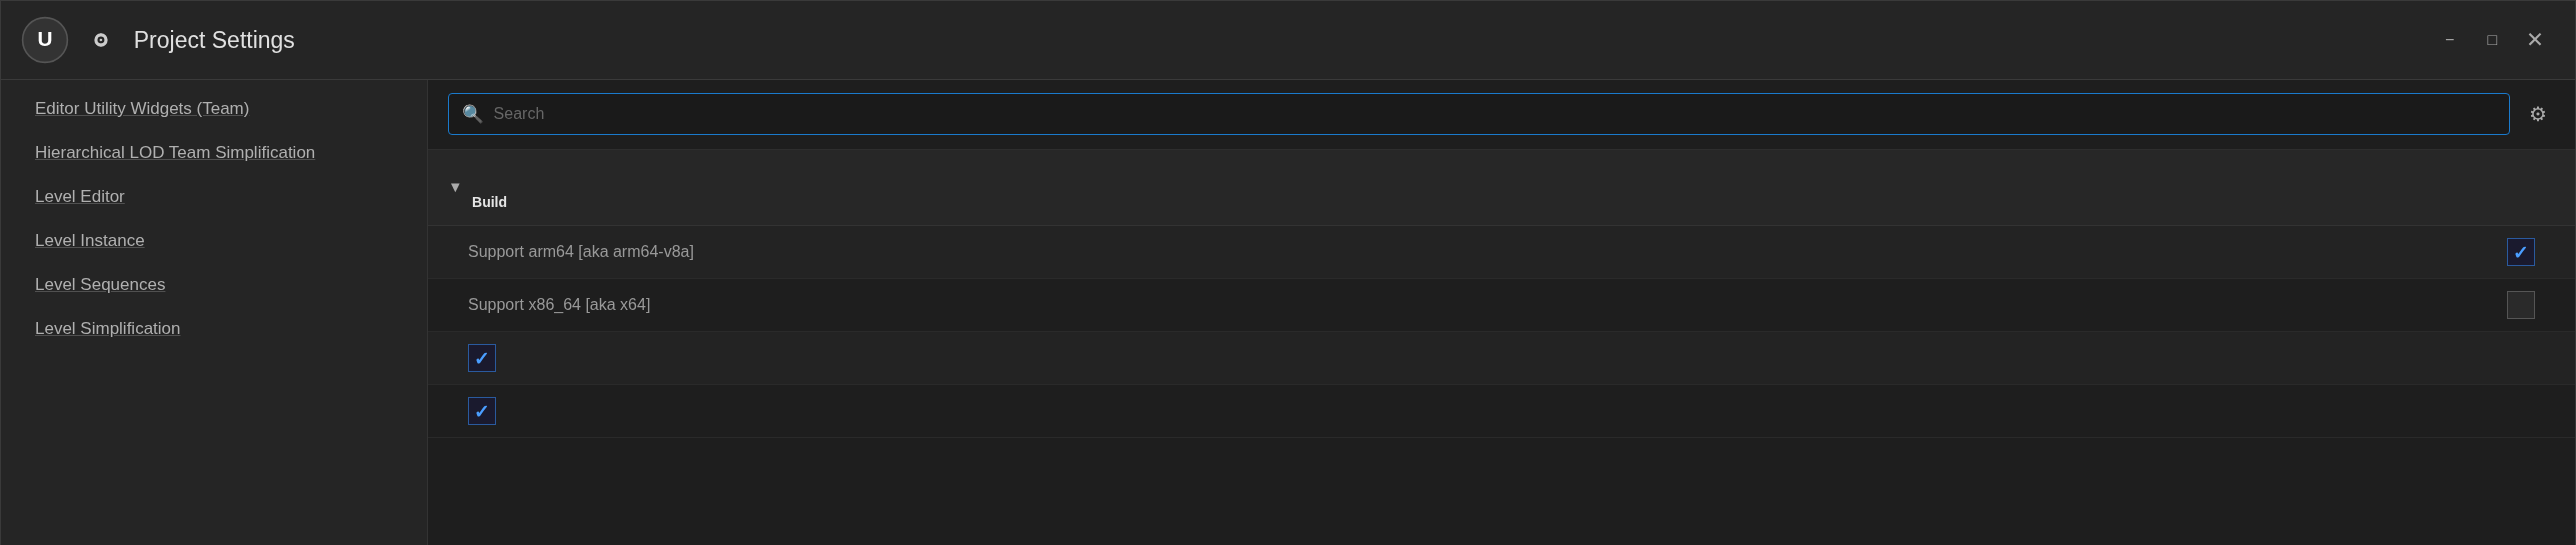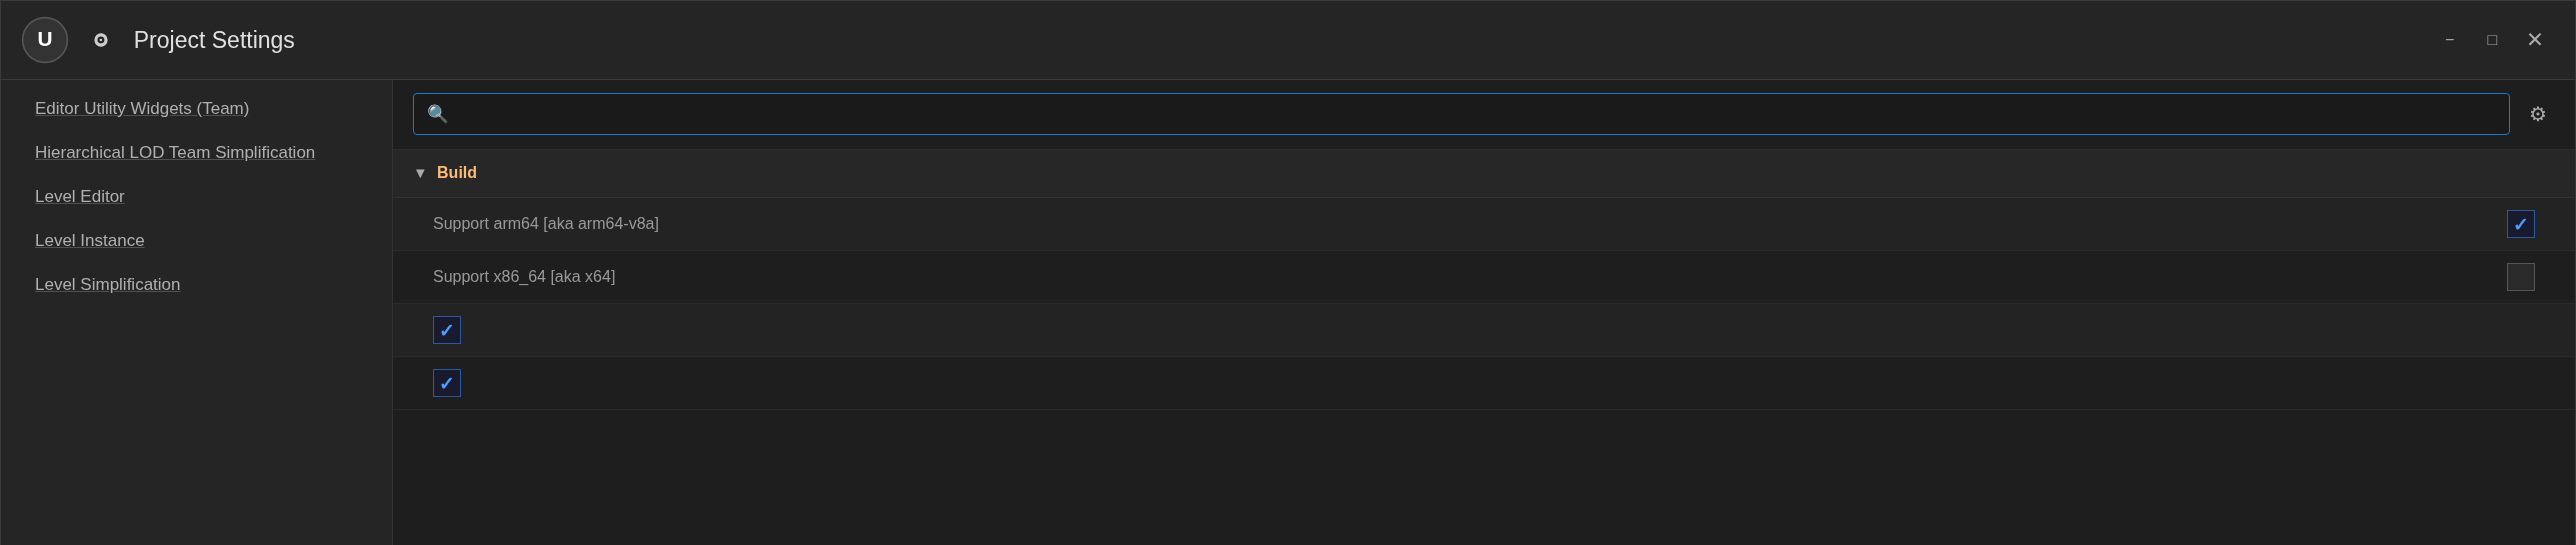--- a/index.html
+++ b/index.html
@@ -89,21 +89,21 @@
       gap: 2.7px;
     }
 
     .main-content {
       display: flex;
       flex: 1;
       overflow: hidden;
     }
 
     .sidebar {
-      width: 392px;
+      width: 427px;
       background: #252525;
       border-right: 0.7px solid #333333;
       padding: 6.7px 0;
       overflow-y: auto;
       flex-shrink: 0;
     }
 
     .sidebar-item {
       padding: 12px 34px;
       cursor: pointer;
@@ -185,23 +185,24 @@
       cursor: pointer;
       gap: 9.4px;
     }
 
     .section-header-arrow {
       color: #aaaaaa;
       font-size: 14.8px;
     }
 
     .section-header-title {
-      font-size: 16px;
+      font-size: 14px;
       font-weight: 600;
-      color: #fdba74;
+      color: #e5e5e5;
+      margin-top: 30px;
     }
 
     .section-content {
       background: #701a75;
     }
 
     .setting-row {
       display: flex;
       align-items: center;
       padding: 12px 40px;
@@ -293,28 +294,30 @@
     </div>
   </div>
 
   <div class="main-content">
 
     <div class="sidebar">
       <div class="sidebar-item">Editor Utility Widgets (Team)</div>
       <div class="sidebar-item">Hierarchical LOD Team Simplification</div>
       <div class="sidebar-item">Level Editor</div>
       <div class="sidebar-item">Level Instance</div>
+      <div class="sidebar-item">Level Sequences</div>
       <div class="sidebar-item">Level Simplification</div>
     </div>
 
     <div class="content-area">
 
       <div class="search-bar-container">
         <div class="search-bar">
           <span class="search-icon">🔍</span>
+          <input class="search-input" type="text" placeholder="Search" style="">
         </div>
         <div class="settings-icon">⚙</div>
       </div>
 
       <div class="section">
         <div class="section-header">
           <span class="section-header-arrow">▼</span>
           <span class="section-header-title">Build</span>
         </div>
 

